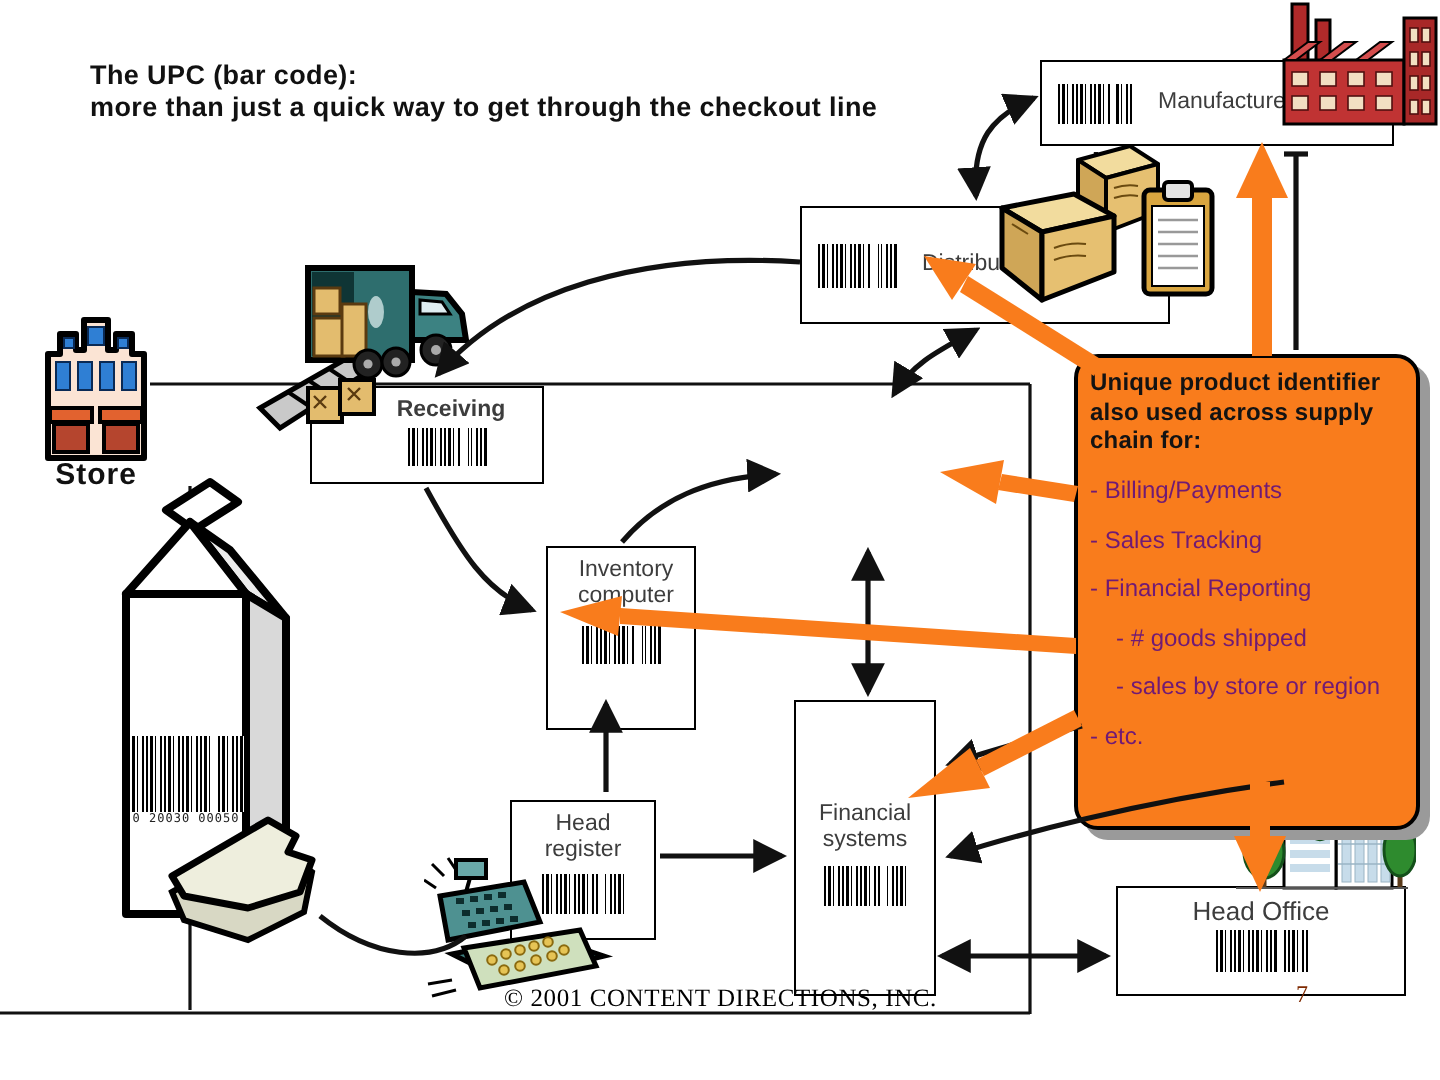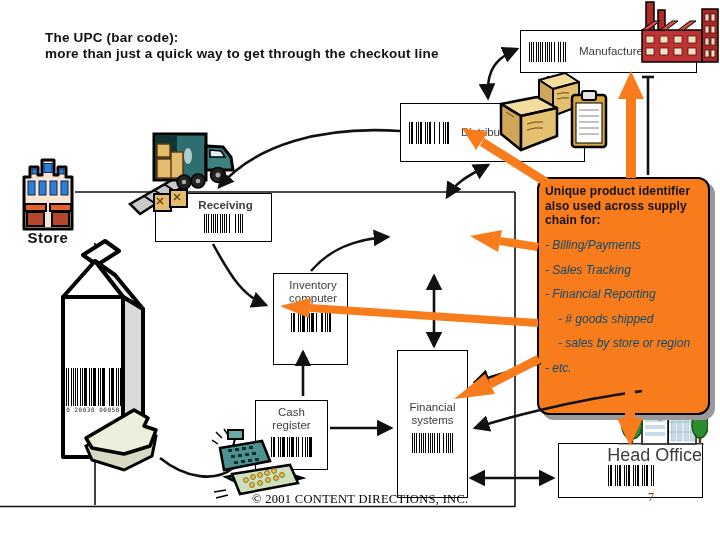--- a/index.html
+++ b/index.html
@@ -18,21 +18,21 @@
       #000 0,#000 1px,#fff 1px,#fff 2px,#000 2px,#000 3.5px,#fff 3.5px,#fff 4.5px,
       #000 4.5px,#000 5px,#fff 5px,#fff 6.8px,#000 6.8px,#000 8px,#fff 8px,#fff 9px);}
   .bc::after{content:"";position:absolute;right:24%;top:0;bottom:0;width:3px;background:#fff;}
   .bc.inline{display:inline-block;}
   .rowbox{display:flex;align-items:center;justify-content:flex-start;padding-left:8px;gap:12px;}
   
   .callout{position:absolute;left:537px;top:177px;width:173px;height:238px;background:#f97c1c;
            border:2px solid #000;border-radius:12px;box-shadow:5px 5px 0 #9a9a9a;
            box-sizing:border-box;padding:5px 6px;font-size:12px;}
   .callout .head{font-weight:bold;color:#131313;line-height:14.5px;letter-spacing:.1px;}
-  .callout .item{color:#0c4a6e;margin-top:11.5px;line-height:13px;font-style:italic;}
+  .callout .item{color:#701a75;margin-top:11.5px;line-height:13px;}
   .callout .item.ind{padding-left:13px;}
   .store-label{left:18px;top:229px;width:60px;text-align:center;font-size:15px;font-weight:bold;color:#111;letter-spacing:.5px;}
   .footer-copy{left:252px;top:492px;font-family:"Liberation Serif",serif;font-size:12.5px;color:#000;letter-spacing:.3px;}
   .page-num{left:648px;top:490px;font-family:"Liberation Serif",serif;font-size:12px;color:#7e2900;}
   .carton-digits{left:64px;top:406px;width:58px;text-align:center;font-family:"DejaVu Sans Mono",monospace;
                  font-size:6px;color:#222;letter-spacing:.5px;}
   .overlay{pointer-events:none;}
 </style>
 </head>
 <body>
@@ -74,33 +74,33 @@
   </div>
 
 
   <div class="node" style="left:273px;top:273px;width:75px;height:92px;text-align:center;">
     <div class="lbl" style="padding-left:5px;">Inventory</div>
     <div style="padding-left:5px;">computer</div>
     <span class="bc" style="width:40px;height:19px;margin:8px auto 0;"></span>
   </div>
 
   <div class="node" style="left:255px;top:400px;width:73px;height:70px;">
-    <div class="lbl">Cash</div>
+    <div class="lbl">Head</div>
     <div>register</div>
     <span class="bc" style="width:42px;height:20px;margin:5px auto 0;"></span>
   </div>
 
   <div class="node" style="left:397px;top:350px;width:71px;height:148px;">
     <div class="lbl" style="margin-top:50px;">Financial</div>
     <div>systems</div>
     <span class="bc" style="width:42px;height:20px;margin:6px auto 0;"></span>
   </div>
 
   <div class="node" style="left:558px;top:443px;width:145px;height:55px;">
-    <div class="lbl" style="font-size:18px;text-align:right;">Head Office</div>
+    <div class="lbl" style="font-size:13px;">Head Office</div>
     <span class="bc" style="width:46px;height:21px;margin:3px auto 0;"></span>
   </div>
 
   <svg class="abs" style="left:18px;top:147px" width="60" height="84" viewBox="0 0 60 84">
     <path d="M6,30 L12,30 L12,20 L20,20 L20,28 L24,28 L24,13 L36,13 L36,28 L40,28 L40,20 L48,20 L48,30 L54,30 L54,82 L6,82 Z" fill="#fbe4d4" stroke="#000" stroke-width="3" stroke-linejoin="round"></path>
     <g fill="#2f7fd4" stroke="#0a2a55" stroke-width="1">
       <rect x="26" y="16.5" width="8" height="9"></rect>
         <rect x="14" y="22" width="5" height="5"></rect>
         <rect x="41" y="22" width="5" height="5"></rect>
       <rect x="10" y="34" width="7" height="14"></rect>

